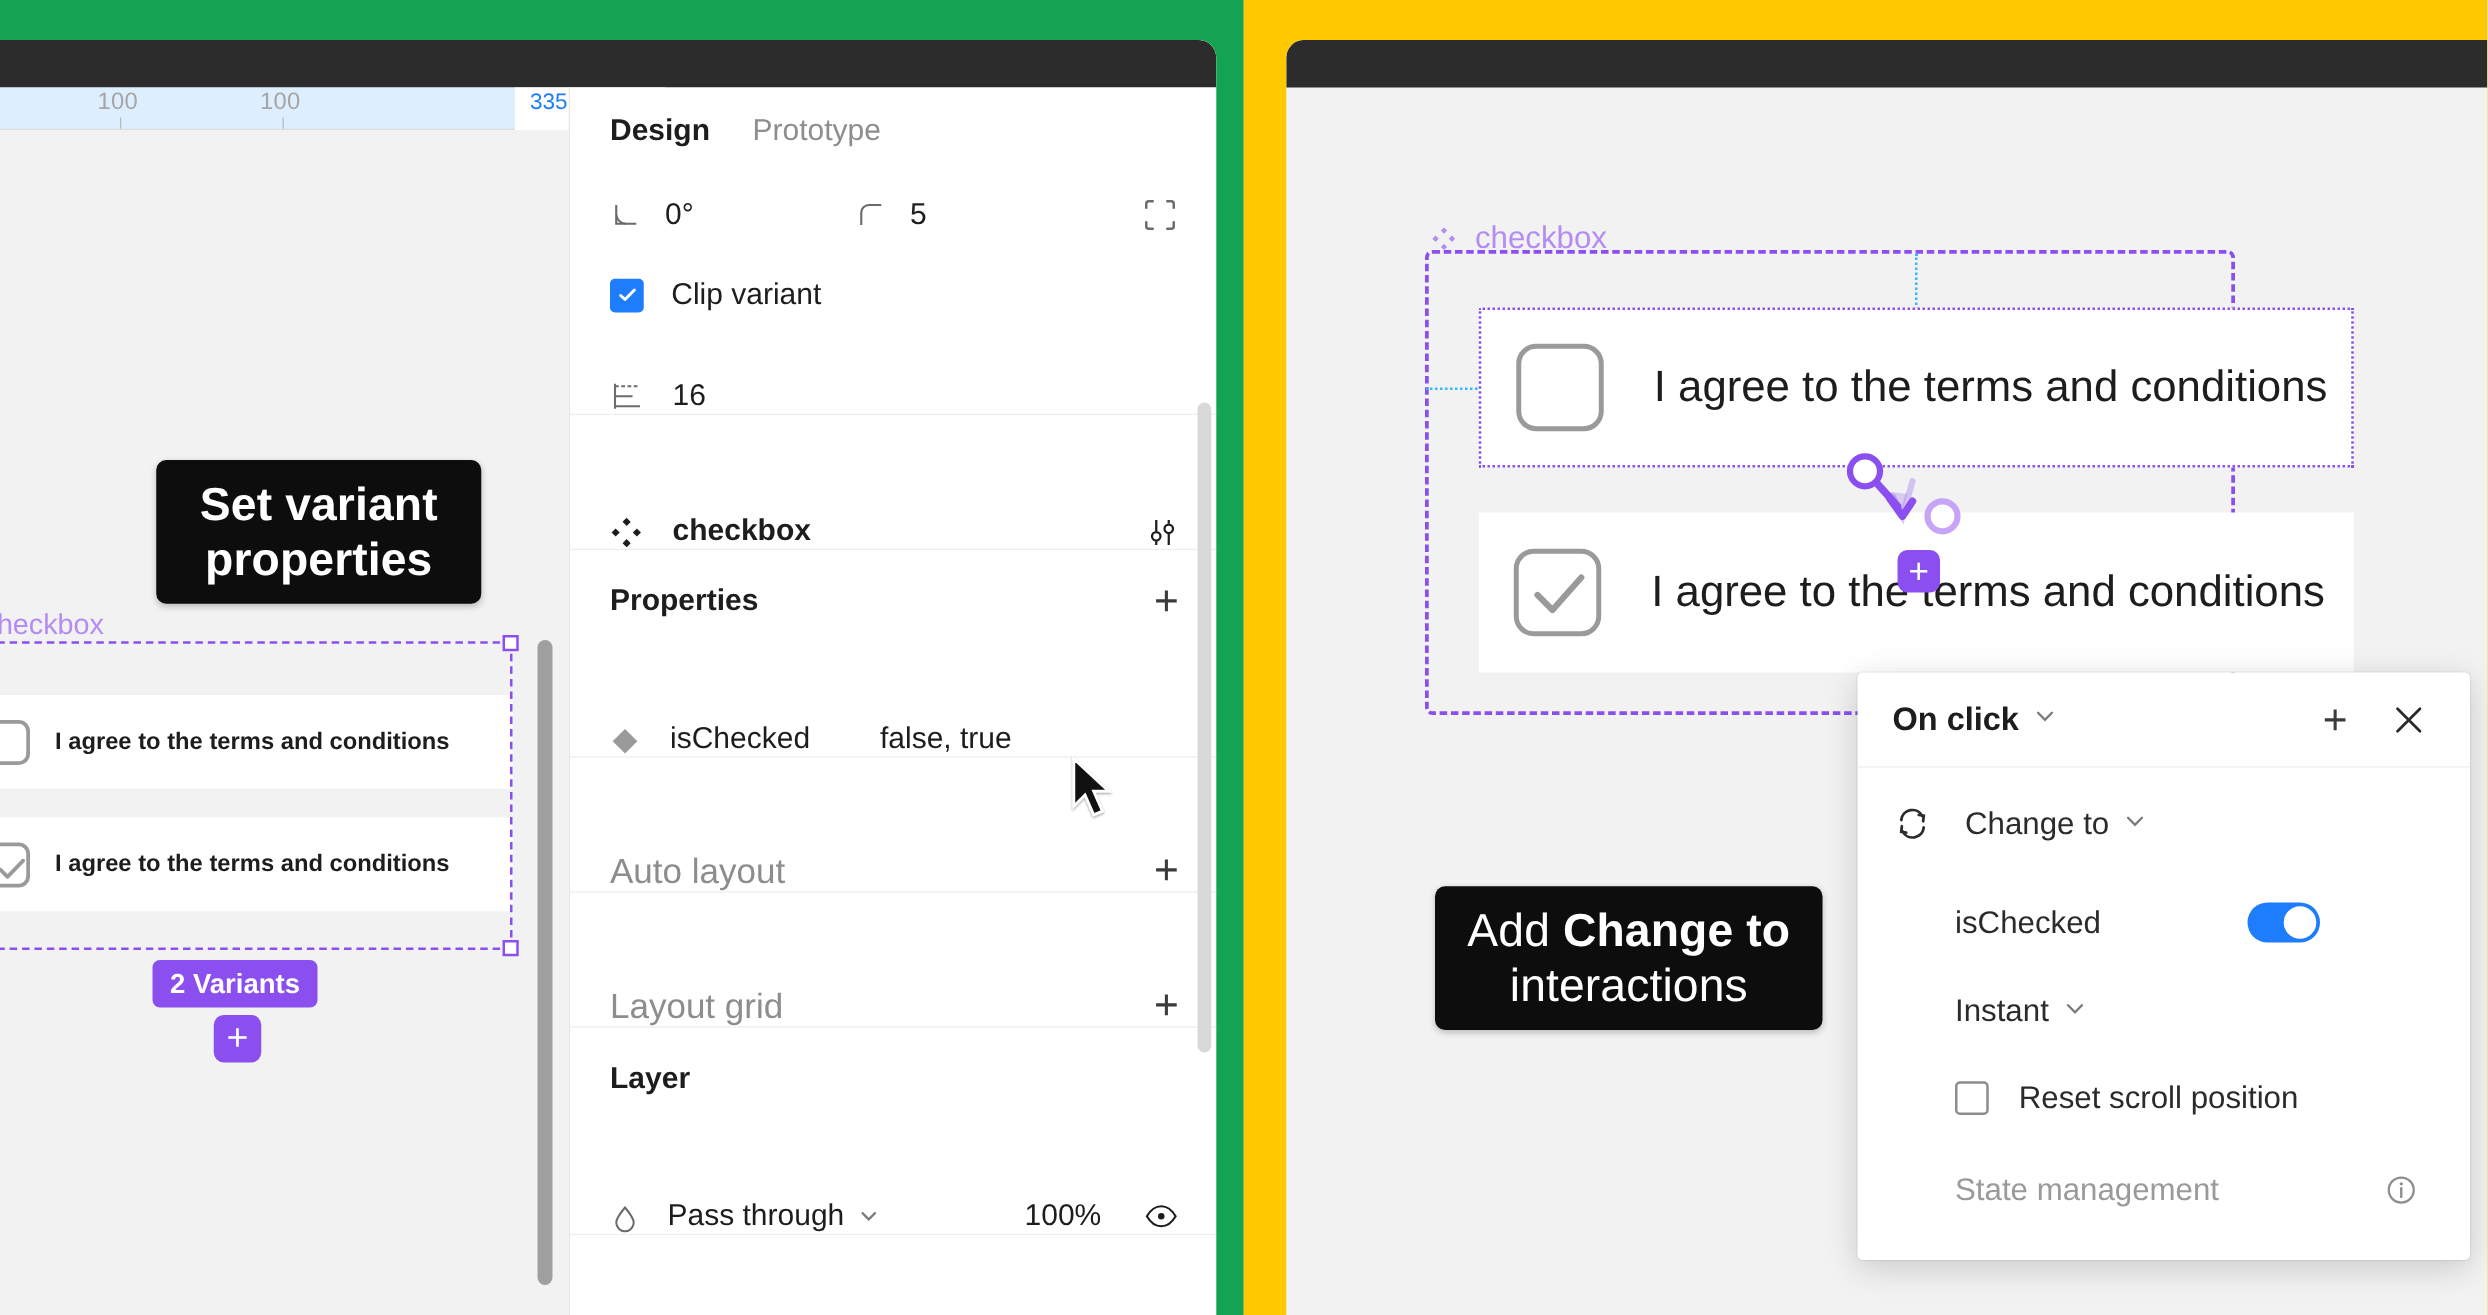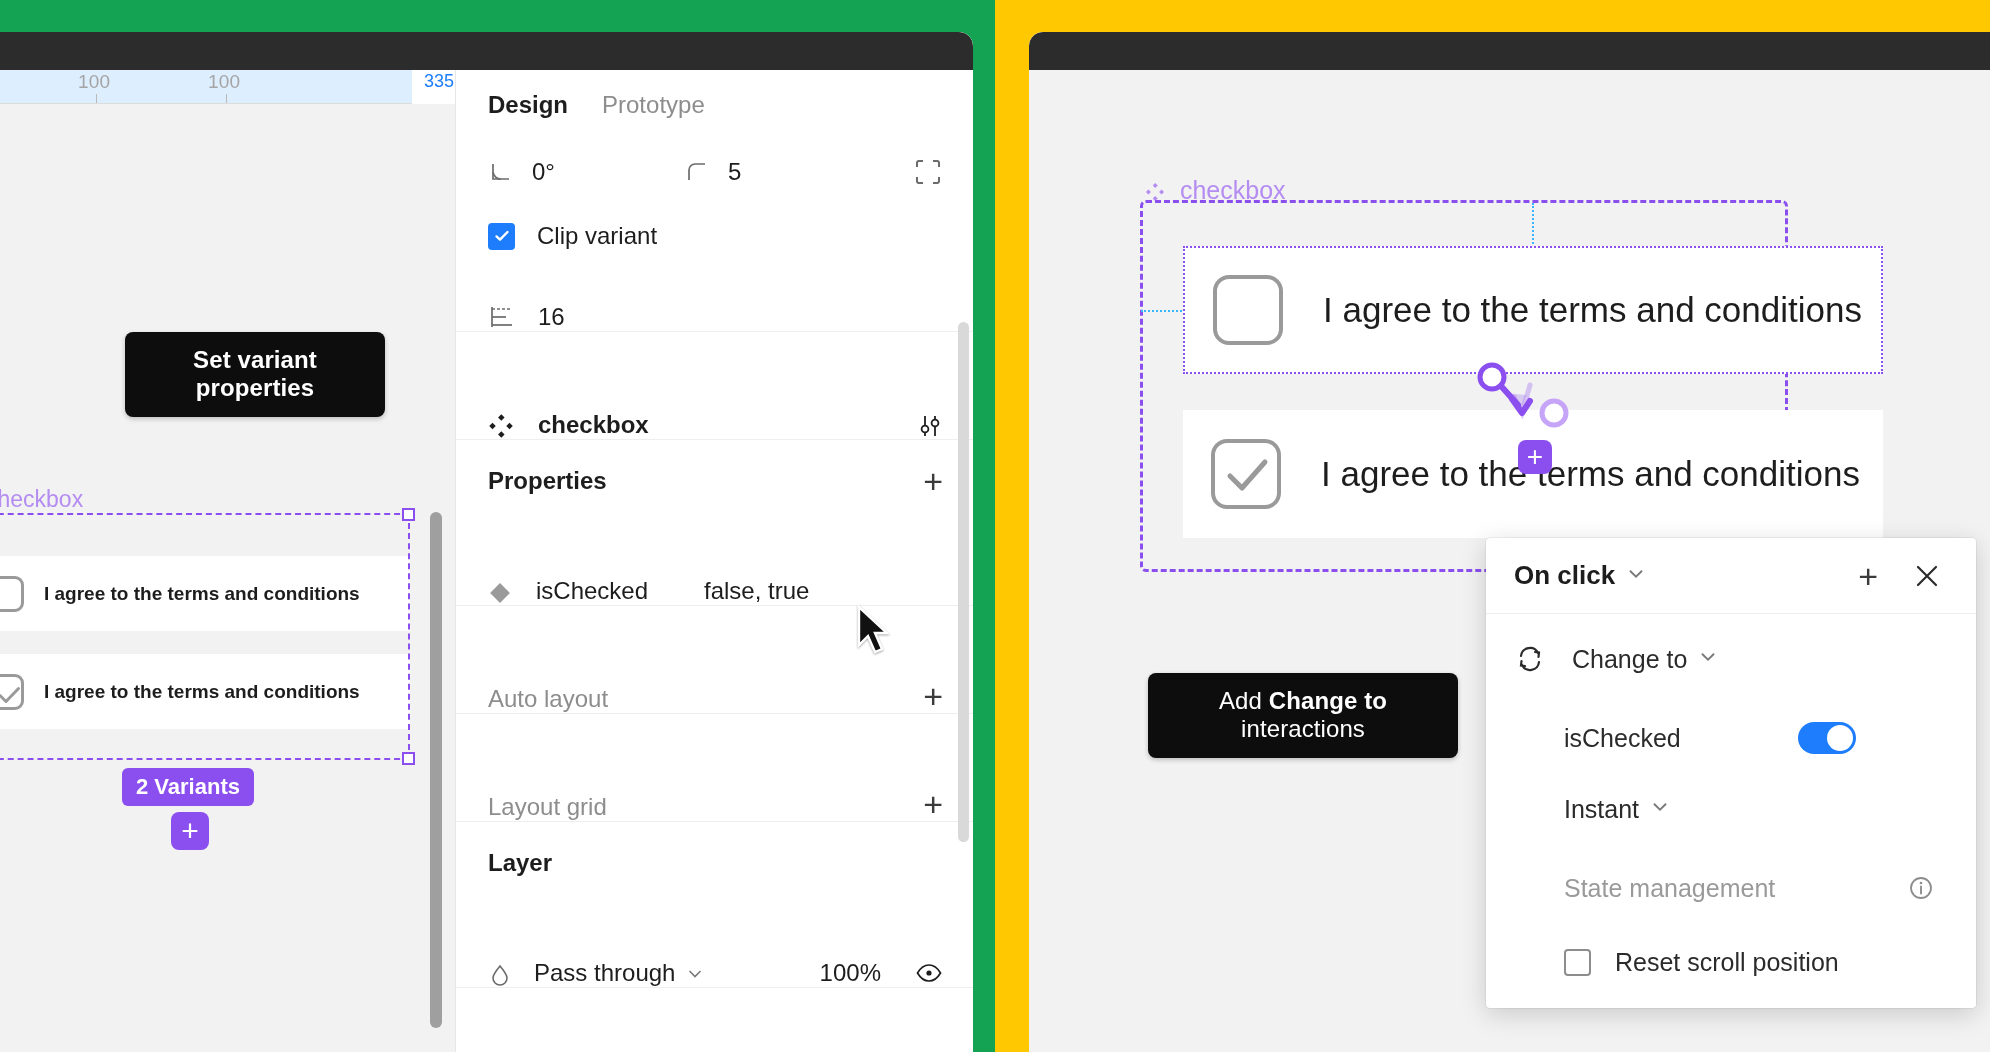--- a/index.html
+++ b/index.html
@@ -56,23 +56,24 @@
     position: absolute; left: 0; top: 72px; width: 455px; height: 948px;
     background: #f2f2f2;
   }
 
   
   .tip {
     position: absolute; background: #0d0d0d; color: #fff;
     border-radius: 8px; text-align: center;
     font-weight: bold; line-height: 1.18;
     padding: 14px 22px;
-    font-size: 24px;
+    font-size: 37px;
     letter-spacing: .1px;
     box-shadow: 0 2px 5px rgba(0,0,0,.22);
+    margin-top: 36px;
   }
   #tip-left { left: 125px; top: 332px; width: 260px; }
   #tip-right {
     left: 1148px; top: 673px; width: 310px;
     font-weight: 400;
   }
   #tip-right b { font-weight: bold; }
 
   
   #var-label {
@@ -148,21 +149,21 @@
   .dp-sep { border-bottom: 1px solid #eeeeee; align-items: flex-end; }
   .dp-tabs {
     display: flex; align-items: center; gap: 34px;
     height: 70px; padding: 0 32px; font-size: 24px;
   }
   .dp-tab-active { font-weight: bold; color: #1d1d1d; }
   .dp-tab { color: #8d8d8d; }
 
   .icn { color: #3b3b3b; flex: 0 0 auto; display:flex; align-items:center; }
   .dp-val { font-size: 24px; color: #1d1d1d; }
-  .dp-muted { font-size: 24px; color: #8d8d8d; }
+  .dp-muted { font-size: 28px; color: #8d8d8d; }
   .dp-strong { font-size: 24px; font-weight: bold; color: #1d1d1d; }
   .spacer { flex: 1 1 auto; }
 
   .field-pair { display: flex; align-items: center; gap: 18px; width: 196px; }
 
   .blue-check {
     width: 27px; height: 27px; background: #1d7dfc; border-radius: 4px;
     display: flex; align-items: center; justify-content: center;
     flex: 0 0 auto;
   }
@@ -560,32 +561,32 @@
 
       <div class="oc-row" style="height:74px; padding-left:78px;">
         <span class="oc-lbl">Instant</span>
         <span class="icn caret">
           <svg width="20" height="20" viewBox="0 0 18 18">
               <path d="M4 6.5 L9 11.5 L14 6.5" stroke="#7a7a7a" stroke-width="1.7" fill="none" stroke-linecap="round"></path>
             </svg>
         </span>
       </div>
 
+      <div class="oc-row" style="height:64px; padding-left:78px;">
+        <span class="sq-check"></span>
+        <span class="oc-lbl" style="margin-left:24px;">Reset scroll position</span>
+      </div>
+
       <div class="oc-row" style="height:84px; padding-left:78px; padding-right:42px;">
         <span class="oc-muted">State management</span>
         <span class="spacer"></span>
         <span class="icn">
           <svg width="26" height="26" viewBox="0 0 26 26">
               <circle cx="13" cy="13" r="10" stroke="#8d8d8d" stroke-width="1.8" fill="none"></circle>
               <path d="M13 11.5 L13 18.5" stroke="#8d8d8d" stroke-width="1.9" stroke-linecap="round"></path>
               <circle cx="13" cy="8" r="1.3" fill="#8d8d8d"></circle>
             </svg>
         </span>
       </div>
-
-      <div class="oc-row" style="height:64px; padding-left:78px;">
-        <span class="sq-check"></span>
-        <span class="oc-lbl" style="margin-left:24px;">Reset scroll position</span>
-      </div>
     </div>
   </div>
 
 </div>
 
 </body></html>

